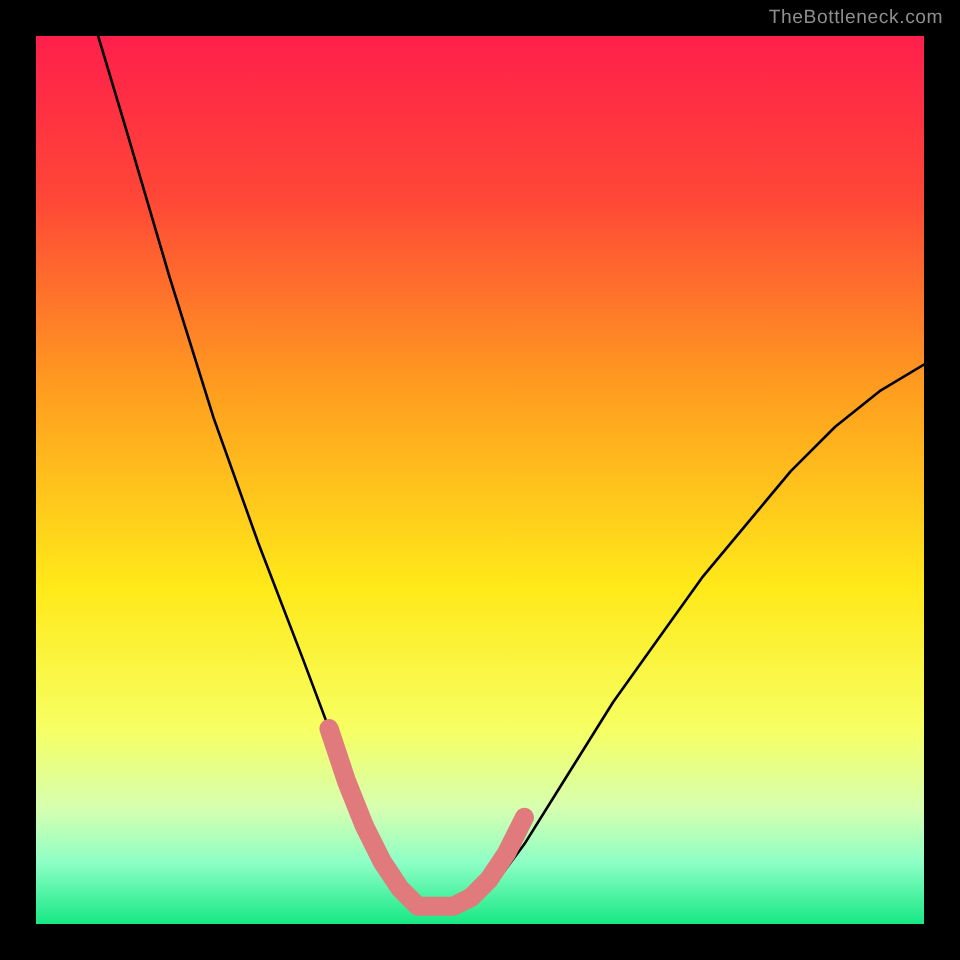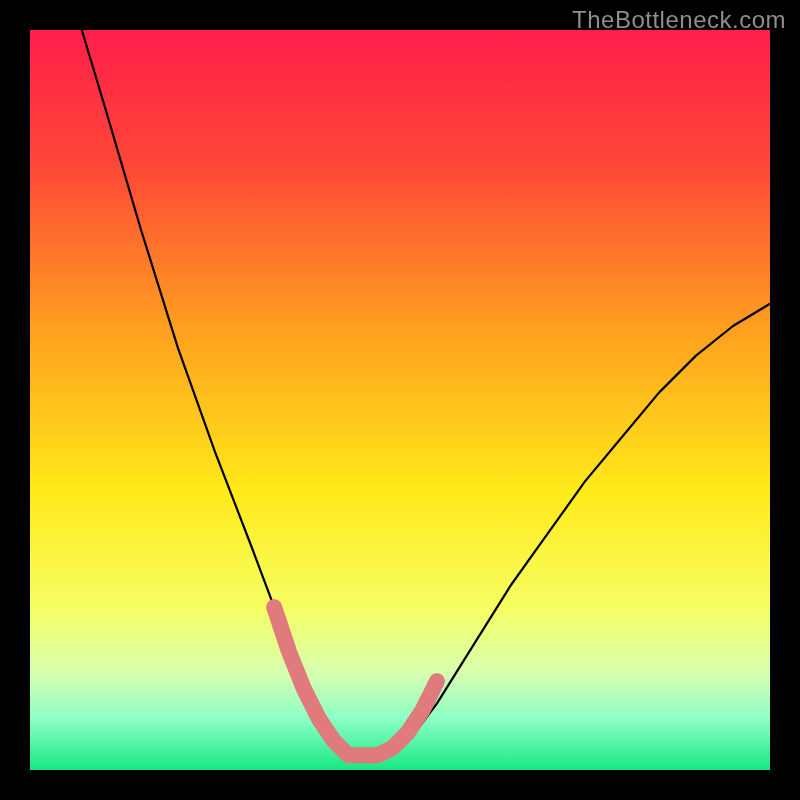--- a/index.html
+++ b/index.html
@@ -16,21 +16,21 @@
     left: 0;
     width: 800px;
     height: 800px;
     background: #000;
   }
   .watermark {
     position: absolute;
     top: 6px;
     right: 14px;
     font-family: Arial, Helvetica, sans-serif;
-    font-size: 24px;
+    font-size: 16px;
     color: #8e8e8e;
     letter-spacing: 0.5px;
   }
   .plot {
     position: absolute;
     top: 30px;
     left: 30px;
     width: 740px;
     height: 740px;
   }

